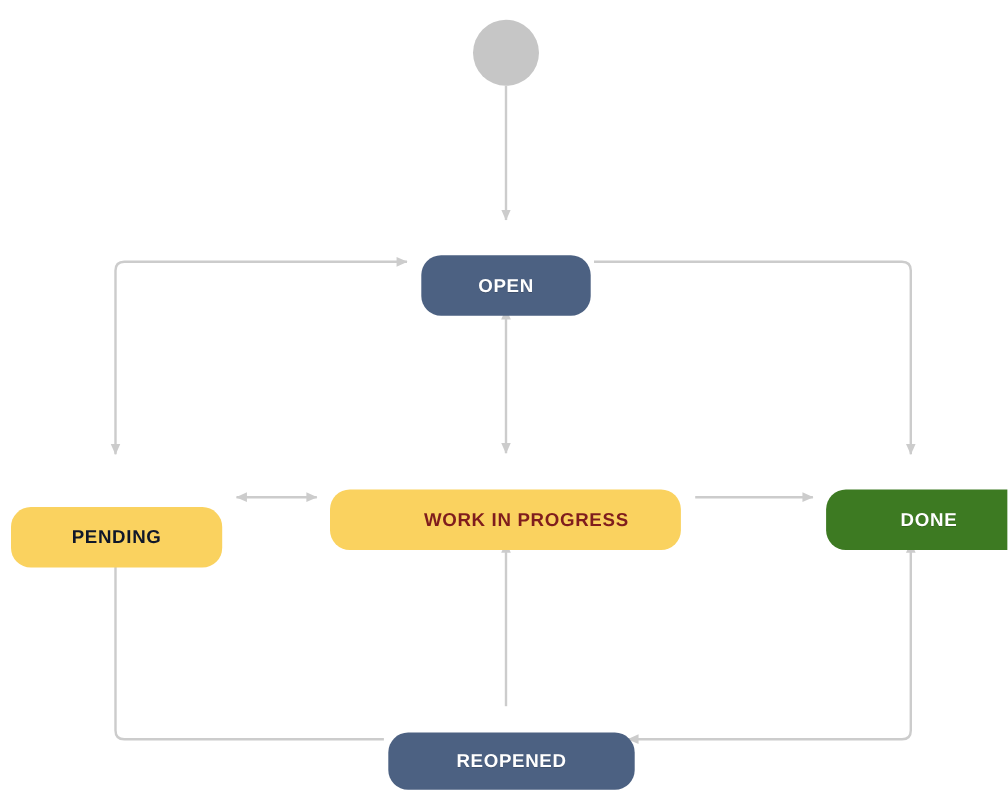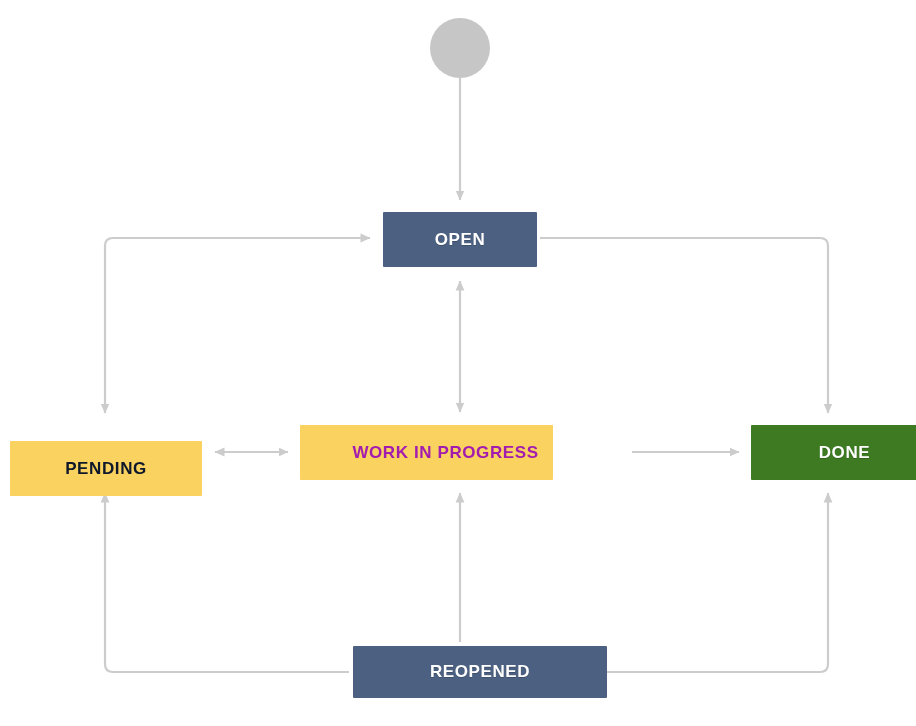--- a/index.html
+++ b/index.html
@@ -23,26 +23,27 @@
     top: 0;
     width: 916px;
     height: 726px;
   }
   .node {
     position: absolute;
     box-sizing: border-box;
     display: flex;
     align-items: center;
     justify-content: center;
-    border-radius: 1px;
+    border-radius: 18px;
     letter-spacing: 0.6px;
     font-weight: bold;
     font-size: 17px;
     text-align: center;
     z-index: 5;
+    margin-top: 20px;
   }
   .node-open, .node-reopened {
     background: #4c6182;
     color: #ffffff;
     text-shadow: 0 1px 0 rgba(0,0,0,0.18);
   }
   .node-pending, .node-wip {
     background: #fad25f;
     color: #483a12;
   }
@@ -99,25 +100,25 @@
   <div class="node-start" style="left: 430px; top: 18px; width: 60px; height: 60px; background: rgb(198, 198, 198);"></div>
 
   <div class="node node-open" style="left: 383px; top: 212px; width: 154px; height: 55px; background: rgb(76, 97, 130); color: rgb(255, 255, 255);">
     <span>OPEN</span>
   </div>
 
   <div class="node node-pending" style="left: 10px; top: 441px; width: 192px; height: 55px; background: rgb(250, 210, 95); color: #0f172a;">
     <span>PENDING</span>
   </div>
 
-  <div class="node node-wip" style="left: 300px; top: 425px; width: 253px; height: 55px; background: rgb(250, 210, 95); color: #a21caf; padding-left: 38px;">
+  <div class="node node-wip" style="left: 300px; top: 425px; width: 319px; height: 55px; background: rgb(250, 210, 95); color: #7f1d1d; padding-left: 38px;">
     <span>WORK IN PROGRESS</span>
   </div>
 
   <div class="node node-done" style="left: 751px; top: 425px; width: 187px; height: 55px; background: rgb(61, 122, 34); color: rgb(255, 255, 255);">
     <span>DONE</span>
   </div>
 
-  <div class="node node-reopened" style="left: 353px; top: 646px; width: 254px; height: 52px; background: rgb(76, 97, 130); color: rgb(255, 255, 255);">
+  <div class="node node-reopened" style="left: 353px; top: 646px; width: 224px; height: 52px; background: rgb(76, 97, 130); color: rgb(255, 255, 255);">
     <span>REOPENED</span>
   </div>
 
 </div>
 
 </body></html>

